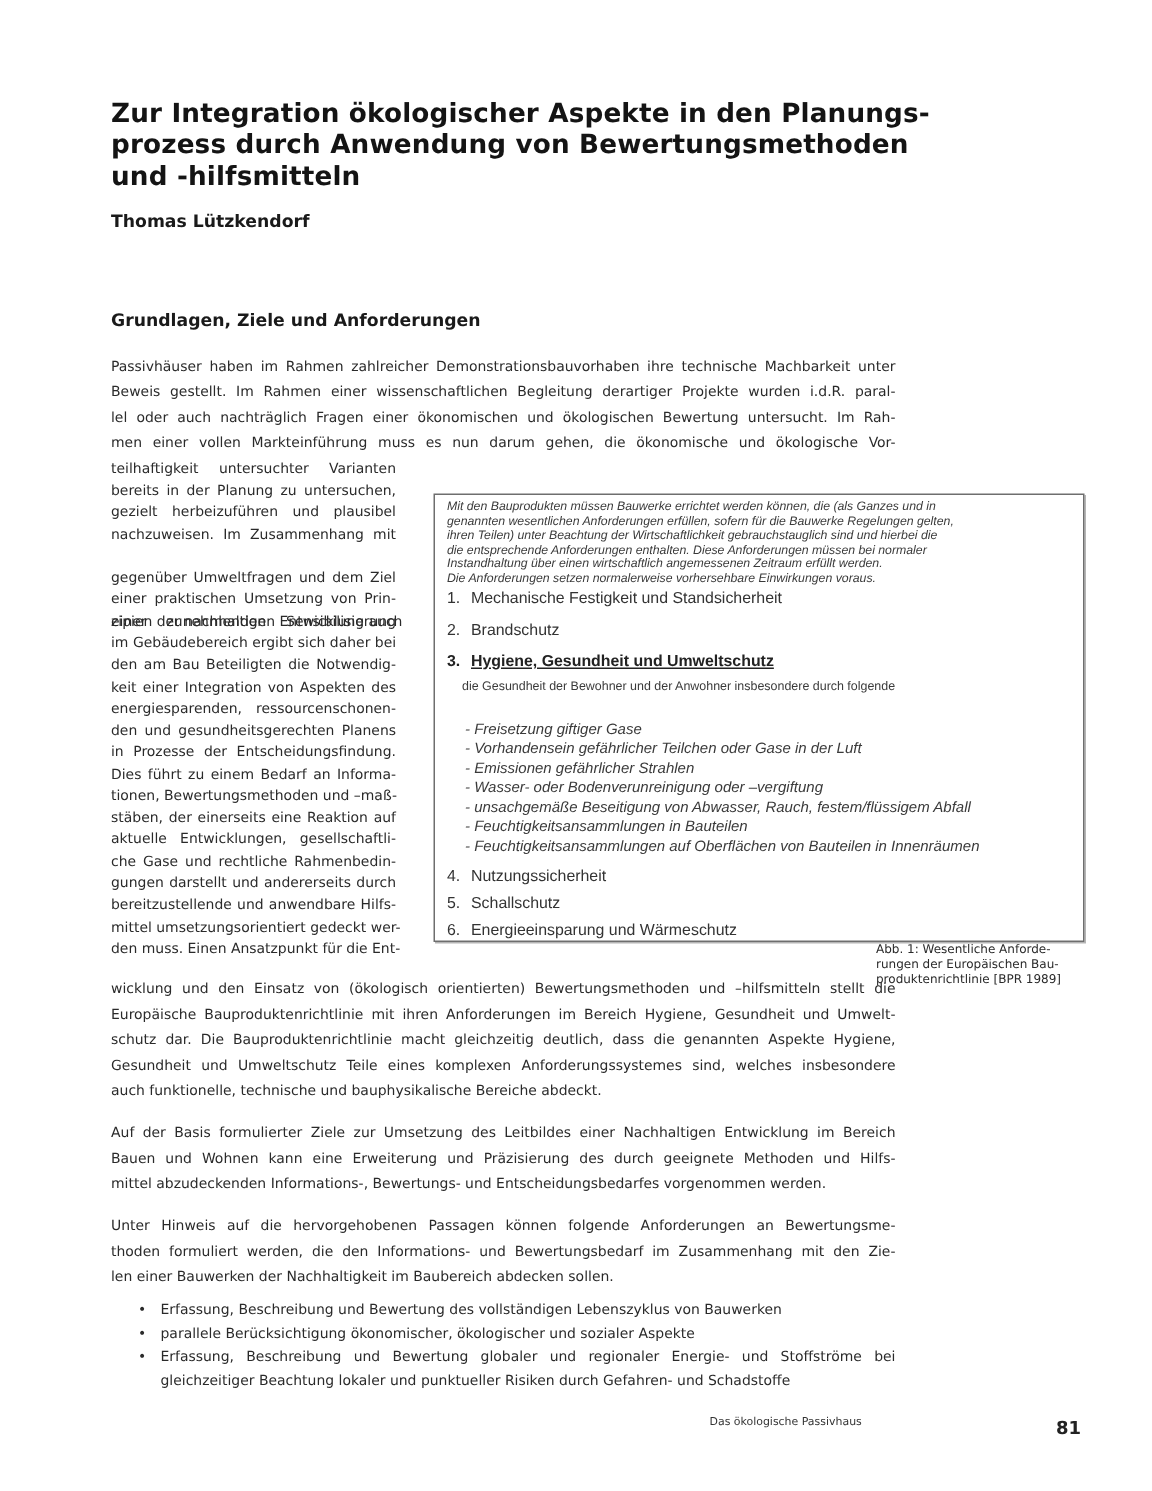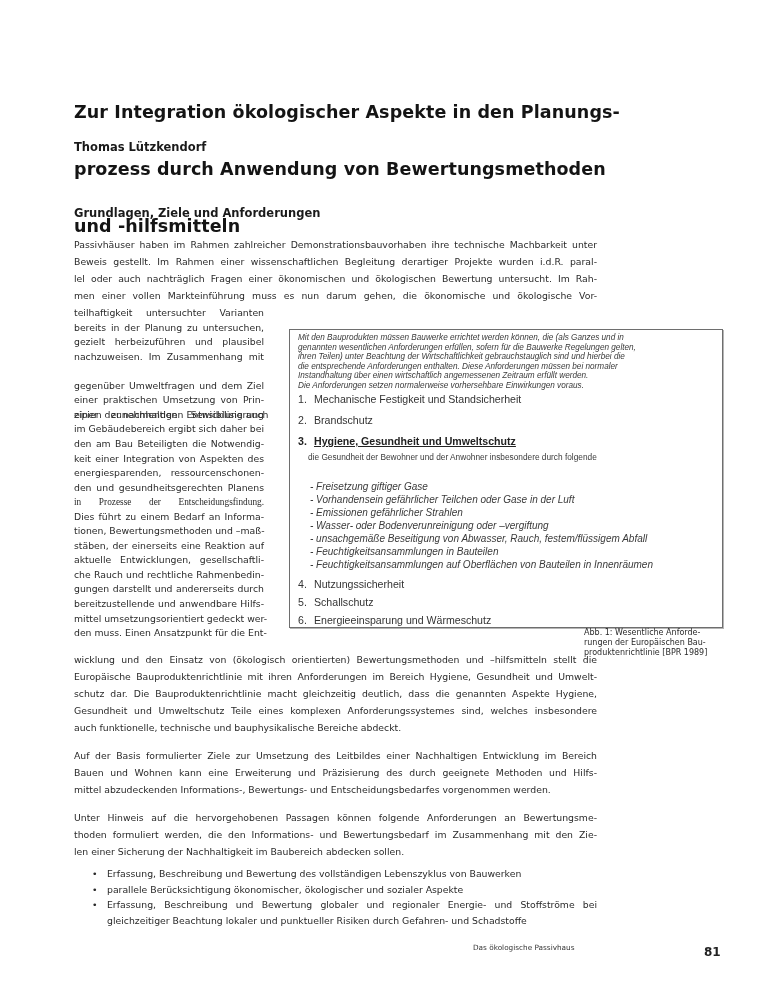--- a/index.html
+++ b/index.html
@@ -1,18 +1,18 @@
 <!DOCTYPE html>
 <html><head>
 <meta charset="utf-8">
 <style>
   html, body { margin: 0; padding: 0; background: #ffffff; }
   body { width: 768px; height: 994px; position: relative; overflow: hidden; color: #1a1a1a; font-family: "DejaVu Sans", sans-serif; }
   .title { position: absolute; left: 74px; top: 66px; width: 496px; font-family: "DejaVu Sans", sans-serif; font-weight: bold; font-size: 17.5px; line-height: 21px; color: #141414; letter-spacing: 0.1px; }
-  .title .ln { display: block; text-align: justify; text-align-last: justify; white-space: nowrap; margin-top: 36px; }
+  .title .ln { display: block; text-align: justify; text-align-last: justify; white-space: nowrap; }
   .title .ln.last { text-align-last: left; }
   .author { position: absolute; left: 74px; top: 140px; font-weight: bold; font-size: 11.5px; color: #1a1a1a; }
   .section-heading { position: absolute; left: 74px; top: 206px; font-weight: bold; font-size: 11.5px; color: #1a1a1a; }
   .body { font-family: "DejaVu Sans", sans-serif; font-size: 9.3px; color: #2a2a2a; }
   .line { position: absolute; left: 74px; height: 16px; line-height: 16px; white-space: nowrap; text-align: justify; text-align-last: justify; }
   .full { width: 523px; }
   .narrow { width: 190px; }
   .lastline { text-align-last: left; }
   .figure { position: absolute; left: 289px; top: 329px; width: 432px; height: 297px; border: 1.5px solid #6e6e6e; box-shadow: 1px 1px 0 #b5b5b5; background: #fff; font-family: "Liberation Sans", sans-serif; color: #3a3a3a; }
   .fig-intro { position: absolute; left: 8px; top: 3px; width: 420px; font-style: italic; font-size: 8.2px; line-height: 9.6px; color: #3a3a3a; }
@@ -53,26 +53,26 @@
   <div class="line narrow" style="top: 348.65px;">nachzuweisen. Im Zusammenhang mit</div>
   <div class="line narrow" style="top: 363.2px; margin-top: 44px;">einer zunehmenden Sensibilisierung</div>
   <div class="line narrow" style="top: 377.75px;">gegenüber Umweltfragen und dem Ziel</div>
   <div class="line narrow" style="top: 392.3px;">einer praktischen Umsetzung von Prin-</div>
   <div class="line narrow" style="top: 406.85px;">zipien der nachhaltigen Entwicklung auch</div>
   <div class="line narrow" style="top: 421.4px;">im Gebäudebereich ergibt sich daher bei</div>
   <div class="line narrow" style="top: 435.95px;">den am Bau Beteiligten die Notwendig-</div>
   <div class="line narrow" style="top: 450.5px;">keit einer Integration von Aspekten des</div>
   <div class="line narrow" style="top: 465.05px;">energiesparenden, ressourcenschonen-</div>
   <div class="line narrow" style="top: 479.6px;">den und gesundheitsgerechten Planens</div>
-  <div class="line narrow" style="top: 494.15px; font-family: Liberation Serif, serif;">in Prozesse der Entscheidungsfindung.</div>
+  <div class="line narrow" style="top: 494.15px;">in Prozesse der Entscheidungsfindung.</div>
   <div class="line narrow" style="top: 508.7px;">Dies führt zu einem Bedarf an Informa-</div>
   <div class="line narrow" style="top: 523.25px;">tionen, Bewertungsmethoden und –maß-</div>
   <div class="line narrow" style="top: 537.8px;">stäben, der einerseits eine Reaktion auf</div>
   <div class="line narrow" style="top: 552.35px;">aktuelle Entwicklungen, gesellschaftli-</div>
-  <div class="line narrow" style="top: 566.9px;">che Rauch und rechtliche Rahmenbedin-</div>
+  <div class="line narrow" style="top: 566.9px;">che Gase und rechtliche Rahmenbedin-</div>
   <div class="line narrow" style="top: 581.45px;">gungen darstellt und andererseits durch</div>
   <div class="line narrow" style="top: 596px;">bereitzustellende und anwendbare Hilfs-</div>
   <div class="line narrow" style="top: 610.55px;">mittel umsetzungsorientiert gedeckt wer-</div>
   <div class="line narrow lastline" style="top: 625.1px;">den muss. Einen Ansatzpunkt für die Ent-</div>
 </div>
 
 <div class="figure">
   <div class="fig-intro">
     <div>Mit den Bauprodukten müssen Bauwerke errichtet werden können, die (als Ganzes und in</div>
     <div>genannten wesentlichen Anforderungen erfüllen, sofern für die Bauwerke Regelungen gelten,</div>
@@ -131,21 +131,21 @@
 
 <div class="body">
   <div class="line full" style="top:748px">Auf der Basis formulierter Ziele zur Umsetzung des Leitbildes einer Nachhaltigen Entwicklung im Bereich</div>
   <div class="line full" style="top:765px">Bauen und Wohnen kann eine Erweiterung und Präzisierung des durch geeignete Methoden und Hilfs-</div>
   <div class="line full lastline" style="top:782px">mittel abzudeckenden Informations-, Bewertungs- und Entscheidungsbedarfes vorgenommen werden.</div>
 </div>
 
 <div class="body">
   <div class="line full" style="top:810px">Unter Hinweis auf die hervorgehobenen Passagen können folgende Anforderungen an Bewertungsme-</div>
   <div class="line full" style="top:827px">thoden formuliert werden, die den Informations- und Bewertungsbedarf im Zusammenhang mit den Zie-</div>
-  <div class="line full lastline" style="top:844px">len einer Sicherung der Nachhaltigkeit im Baubereich abdecken sollen.</div>
+  <div class="line full lastline" style="top:844px">len einer Bauwerken der Nachhaltigkeit im Baubereich abdecken sollen.</div>
 </div>
 
 <div class="bullets">
   <div class="bl"><span class="dot">•</span><span>Erfassung, Beschreibung und Bewertung des vollständigen Lebenszyklus von Bauwerken</span></div>
   <div class="bl"><span class="dot">•</span><span>parallele Berücksichtigung ökonomischer, ökologischer und sozialer Aspekte</span></div>
   <div class="bl just"><span class="dot">•</span><span>Erfassung, Beschreibung und Bewertung globaler und regionaler Energie- und Stoffströme bei</span></div>
   <div class="bl"><span>gleichzeitiger Beachtung lokaler und punktueller Risiken durch Gefahren- und Schadstoffe</span></div>
 </div>
 
 <div class="footer-title">Das ökologische Passivhaus</div>

